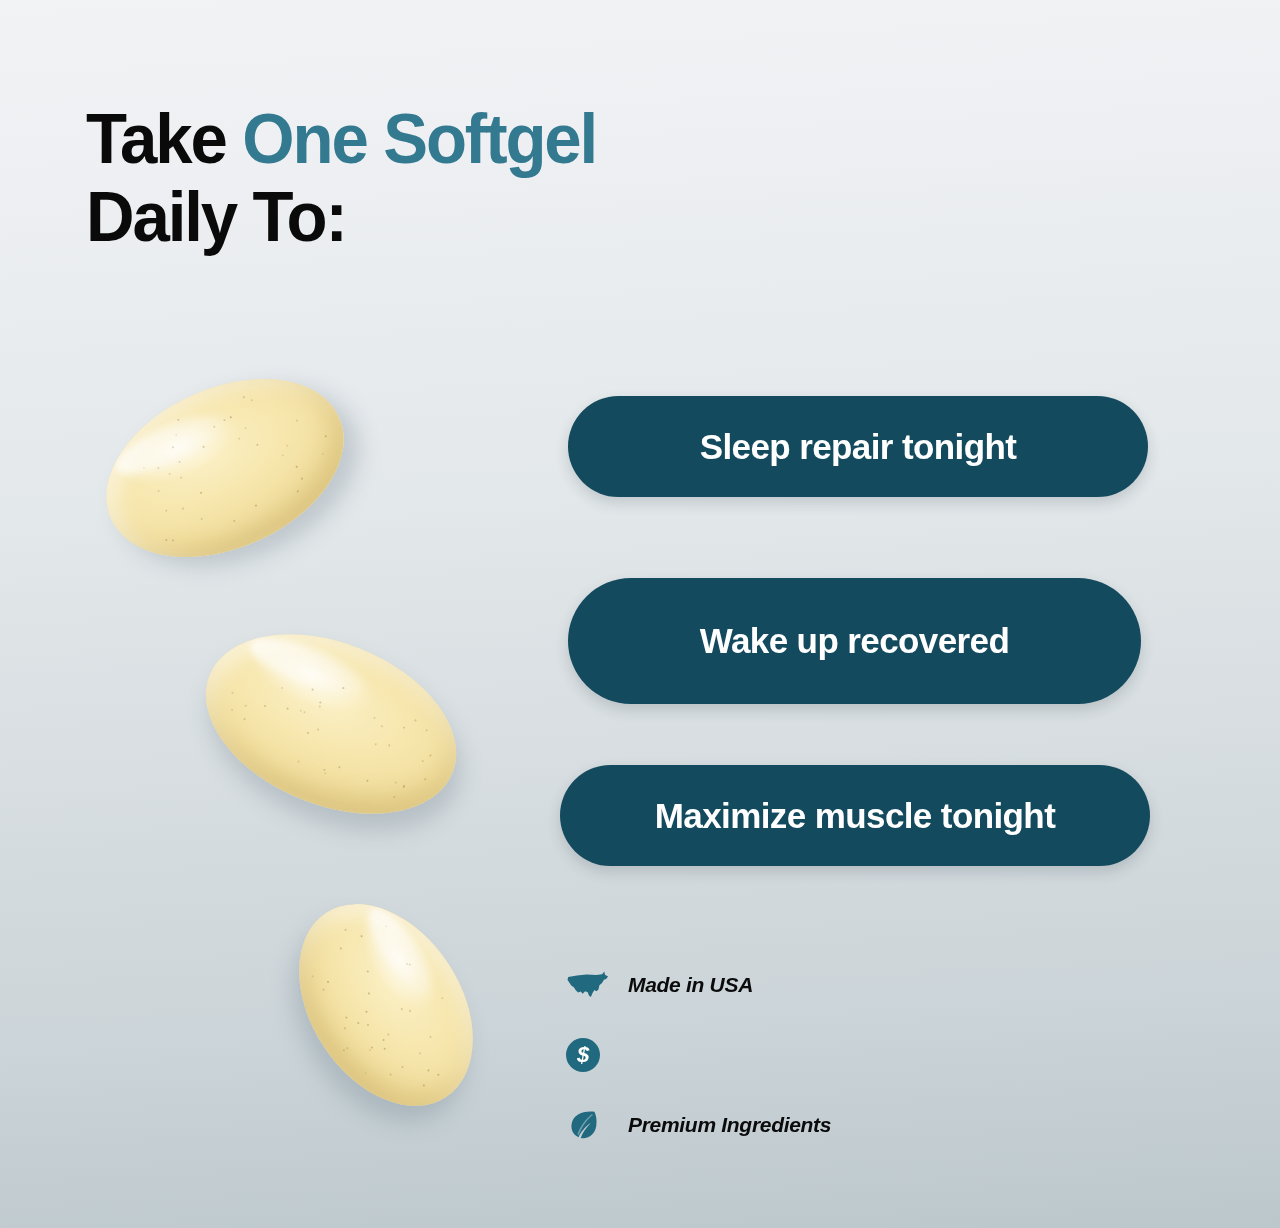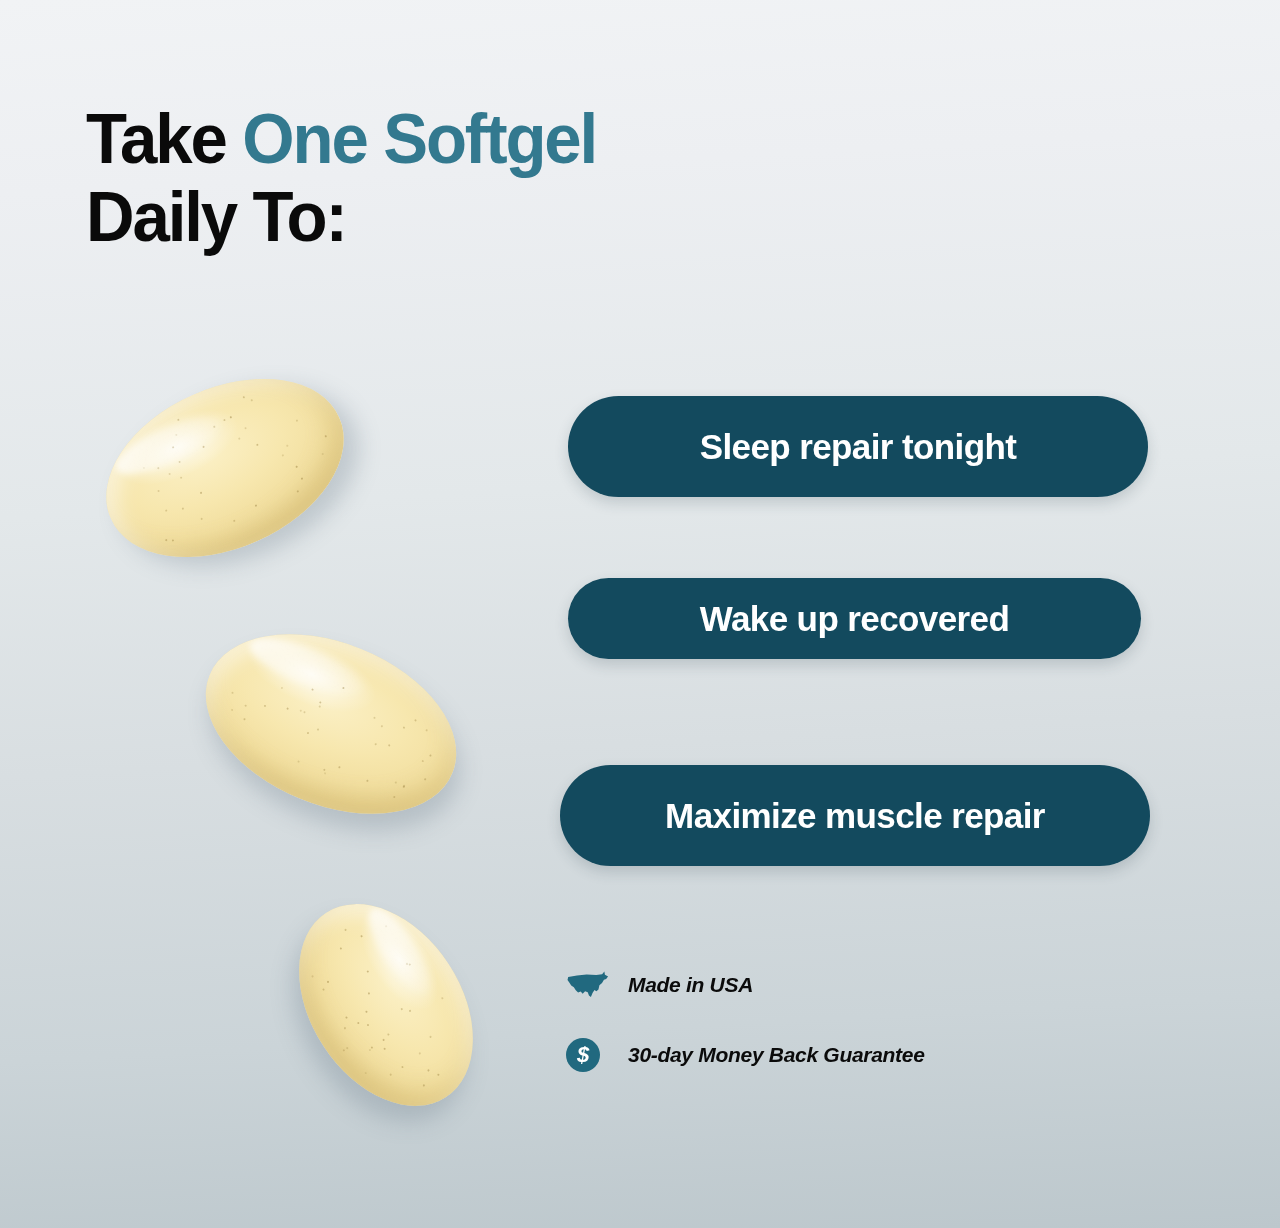--- a/index.html
+++ b/index.html
@@ -32,21 +32,21 @@
     border-radius:999px;
     display:flex; align-items:center; justify-content:center;
     box-shadow:0 6px 14px rgba(40,60,72,0.18);
   }
   .pill span {
     color:#ffffff; font-weight:bold; font-size:35px;
     letter-spacing:-0.6px; white-space:nowrap;
     font-family:"Liberation Sans", sans-serif;
   }
   #pill-0 { left:568px; top:396px; width:580px; height:101px; }
-  #pill-1 { left:568px; top:578px; width:573px; height:81px; }
+  #pill-1 { left:568px; top:578px; width:573px; height:126px; }
   #pill-2 { left:560px; top:765px; width:590px; height:101px; }
 
   
   .gel-wrap { position:absolute; }
   .gel {
     width:100%; height:100%;
     border-radius:50%;
     background:
       radial-gradient(ellipse 42% 30% at 36% 26%, rgba(255,255,255,0.78) 0%, rgba(255,255,255,0.0) 62%),
       radial-gradient(ellipse 70% 58% at 44% 38%, #fbf0c6 0%, #f7e7ae 48%, #f2dfa0 78%, #e9d492 100%);
@@ -212,39 +212,50 @@
       </div>
   </div>
 
   <div class="pill" id="pill-0">
     <span>Sleep repair tonight</span>
   </div>
   <div class="pill" id="pill-1">
     <span>Wake up recovered</span>
   </div>
   <div class="pill" id="pill-2">
-    <span>Maximize muscle repair</span>
+    <span>Maximize muscle tonight</span>
   </div>
 
   <div class="badges">
 
     <div class="badge">
       <div class="badge-ico">
         <svg width="44" height="30" viewBox="0 0 64 42" aria-hidden="true">
           <path fill="#21697f" d="M3.2 9.5 L16 7.2 L30 5.8 L44 6.4 L52.5 5.2 L55.8 1.2 L56.6 6.2 L61.2 8.6
             L58.4 12.4 L55.2 13.2 L52.4 18.2 L48.6 21.4 L47.2 27.4 L44.2 30.2 L41.4 28.4 L38.6 32.6 L36.2 38.4
             L33.4 36.2 L31.6 31.4 L27.8 30.2 L24.2 33.6 L21.4 30.4 L17.6 31.8 L14.2 28.8 L11.4 24.2 L7.6 21.8
             L4.8 17.2 L2.2 13.8 Z"></path>
         </svg>
       </div>
       <div class="badge-label">Made in USA</div>
     </div>
 
     <div class="badge">
       <div class="badge-ico">
         <div class="dollar-circle">$</div>
       </div>
-      <div class="badge-label">30-day Money Back Guarantee</div>
     </div>
 
+    <div class="badge">
+      <div class="badge-ico">
+        <svg width="34" height="34" viewBox="0 0 40 40" aria-hidden="true">
+          <path fill="#21697f" d="M33.5 4.5 C20 3 8 8 6.5 19.5 C5.6 26.6 9.4 32.2 14.8 34.4
+            C17.2 28.6 22.4 22.2 29.4 17.4 C23.2 23.6 19.2 29.4 17.4 35.4 C26.6 37 34.2 30.6 35.6 21.2
+            C36.6 14.6 35.4 8.8 33.5 4.5 Z"></path>
+          <path fill="#ffffff" fill-opacity="0.35" d="M31.6 8.2 C24 14.6 18.2 22.6 15.2 31.8 L13.4 30.8
+            C16.8 21.2 23 13.2 30.6 7.0 Z"></path>
+        </svg>
+      </div>
+      <div class="badge-label">Premium Ingredients</div>
+    </div>
 
   </div>
 </div>
 
 </body></html>

